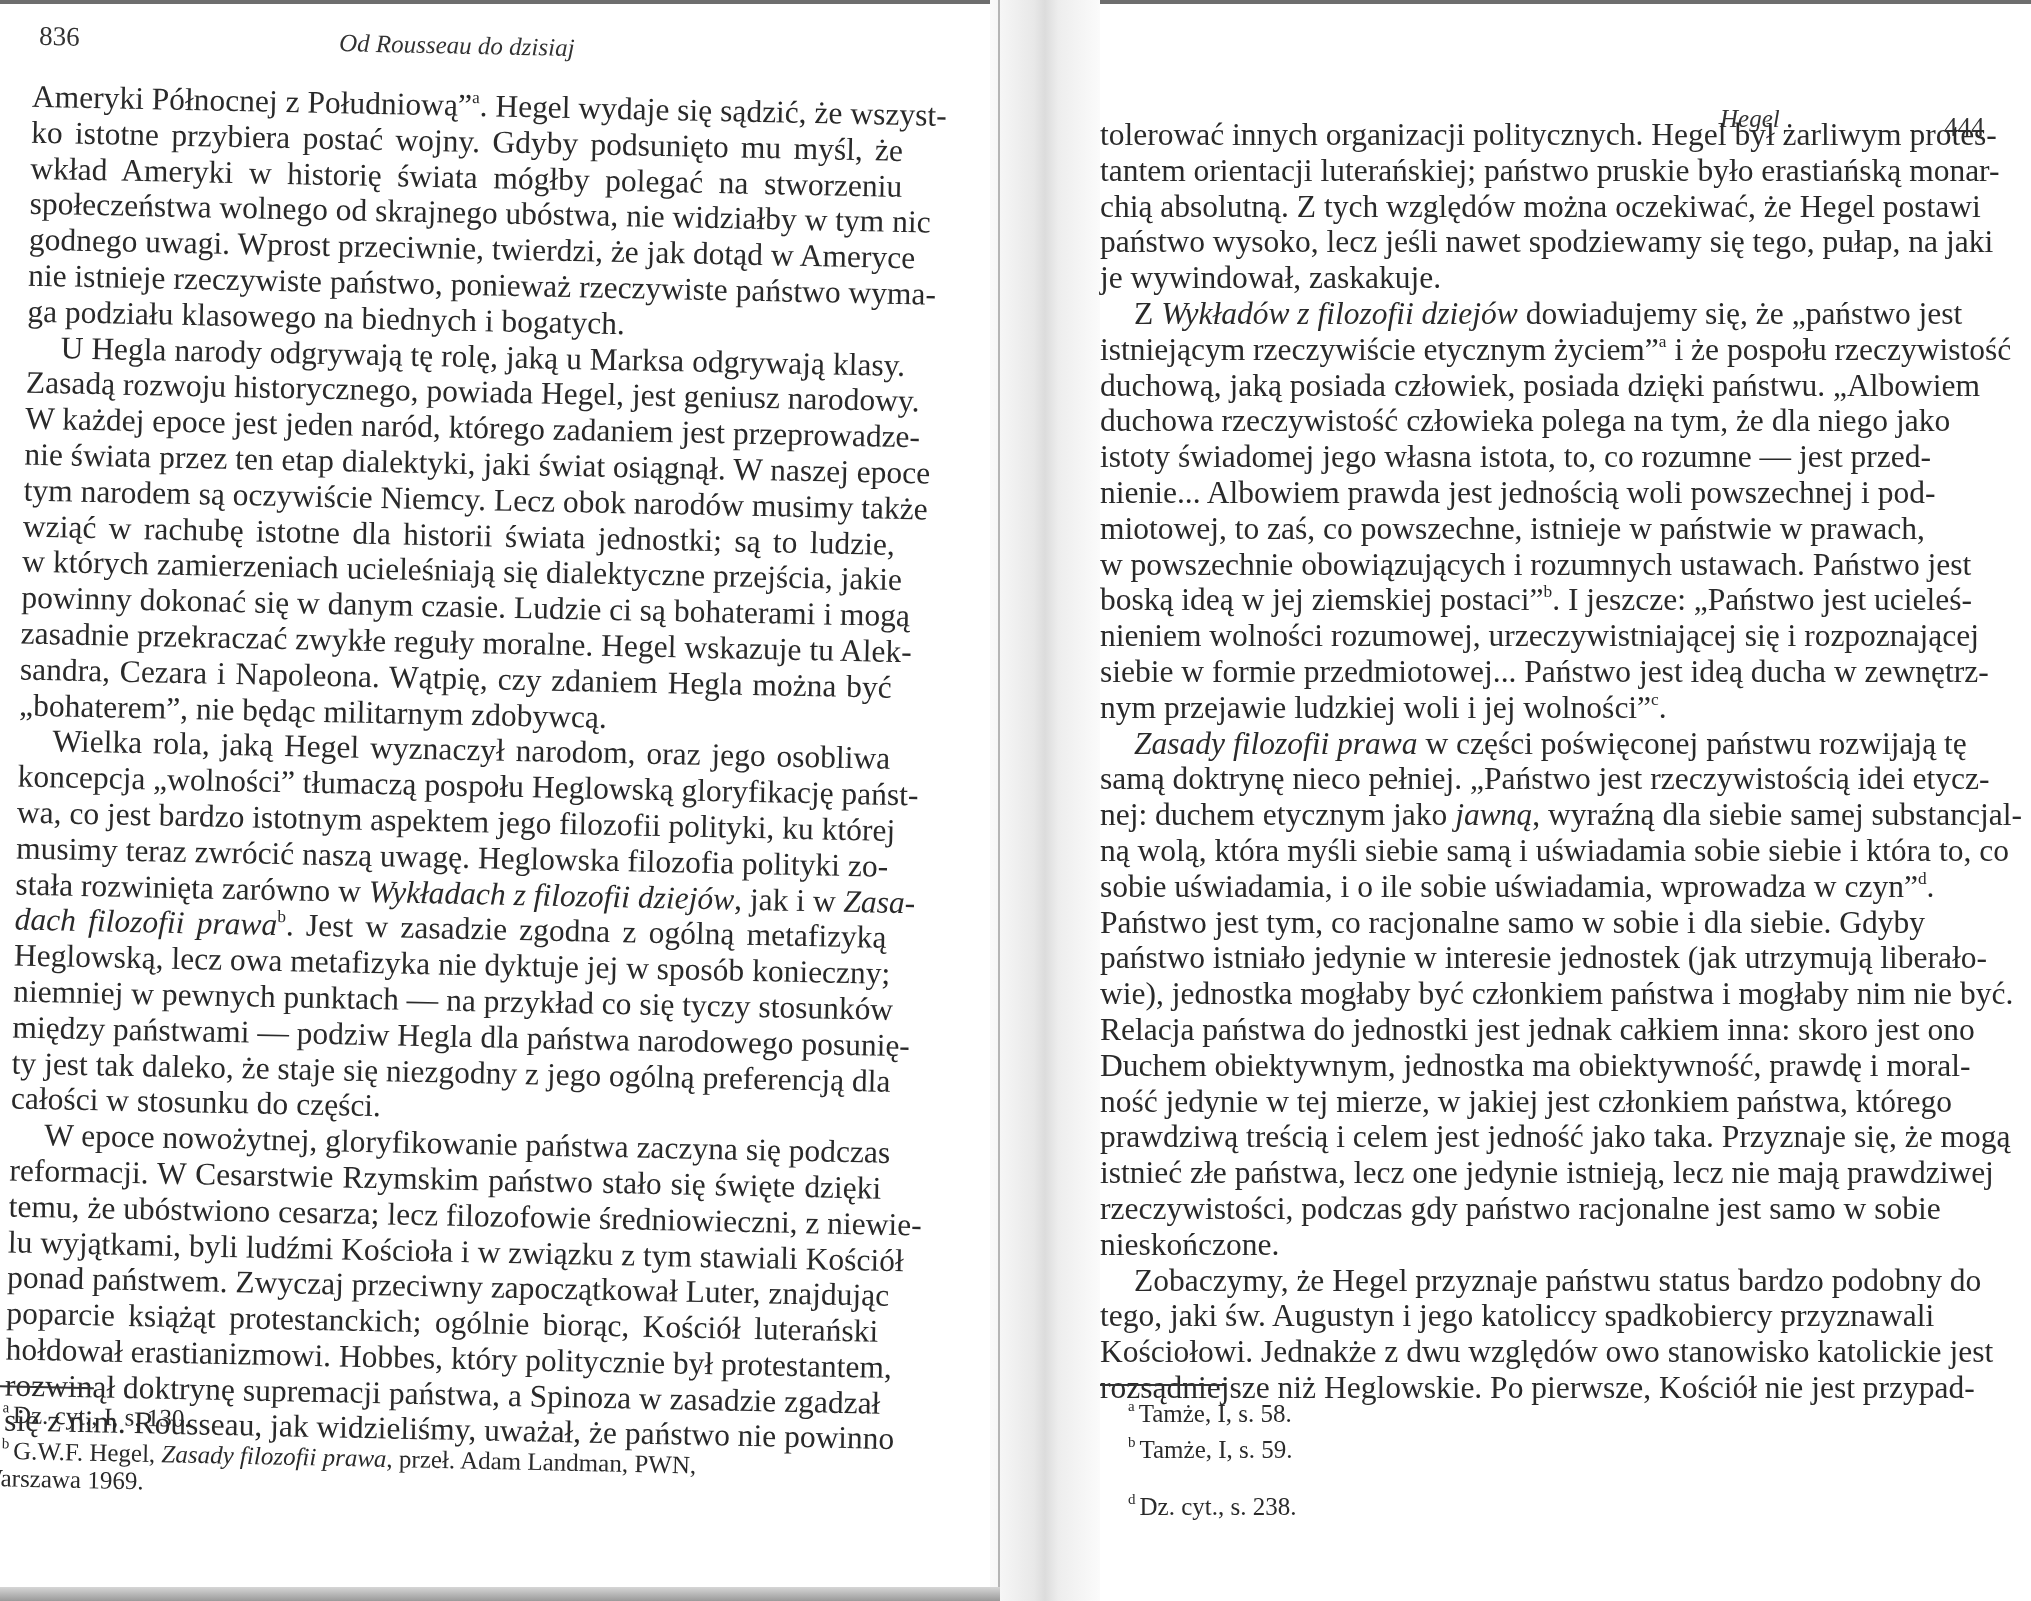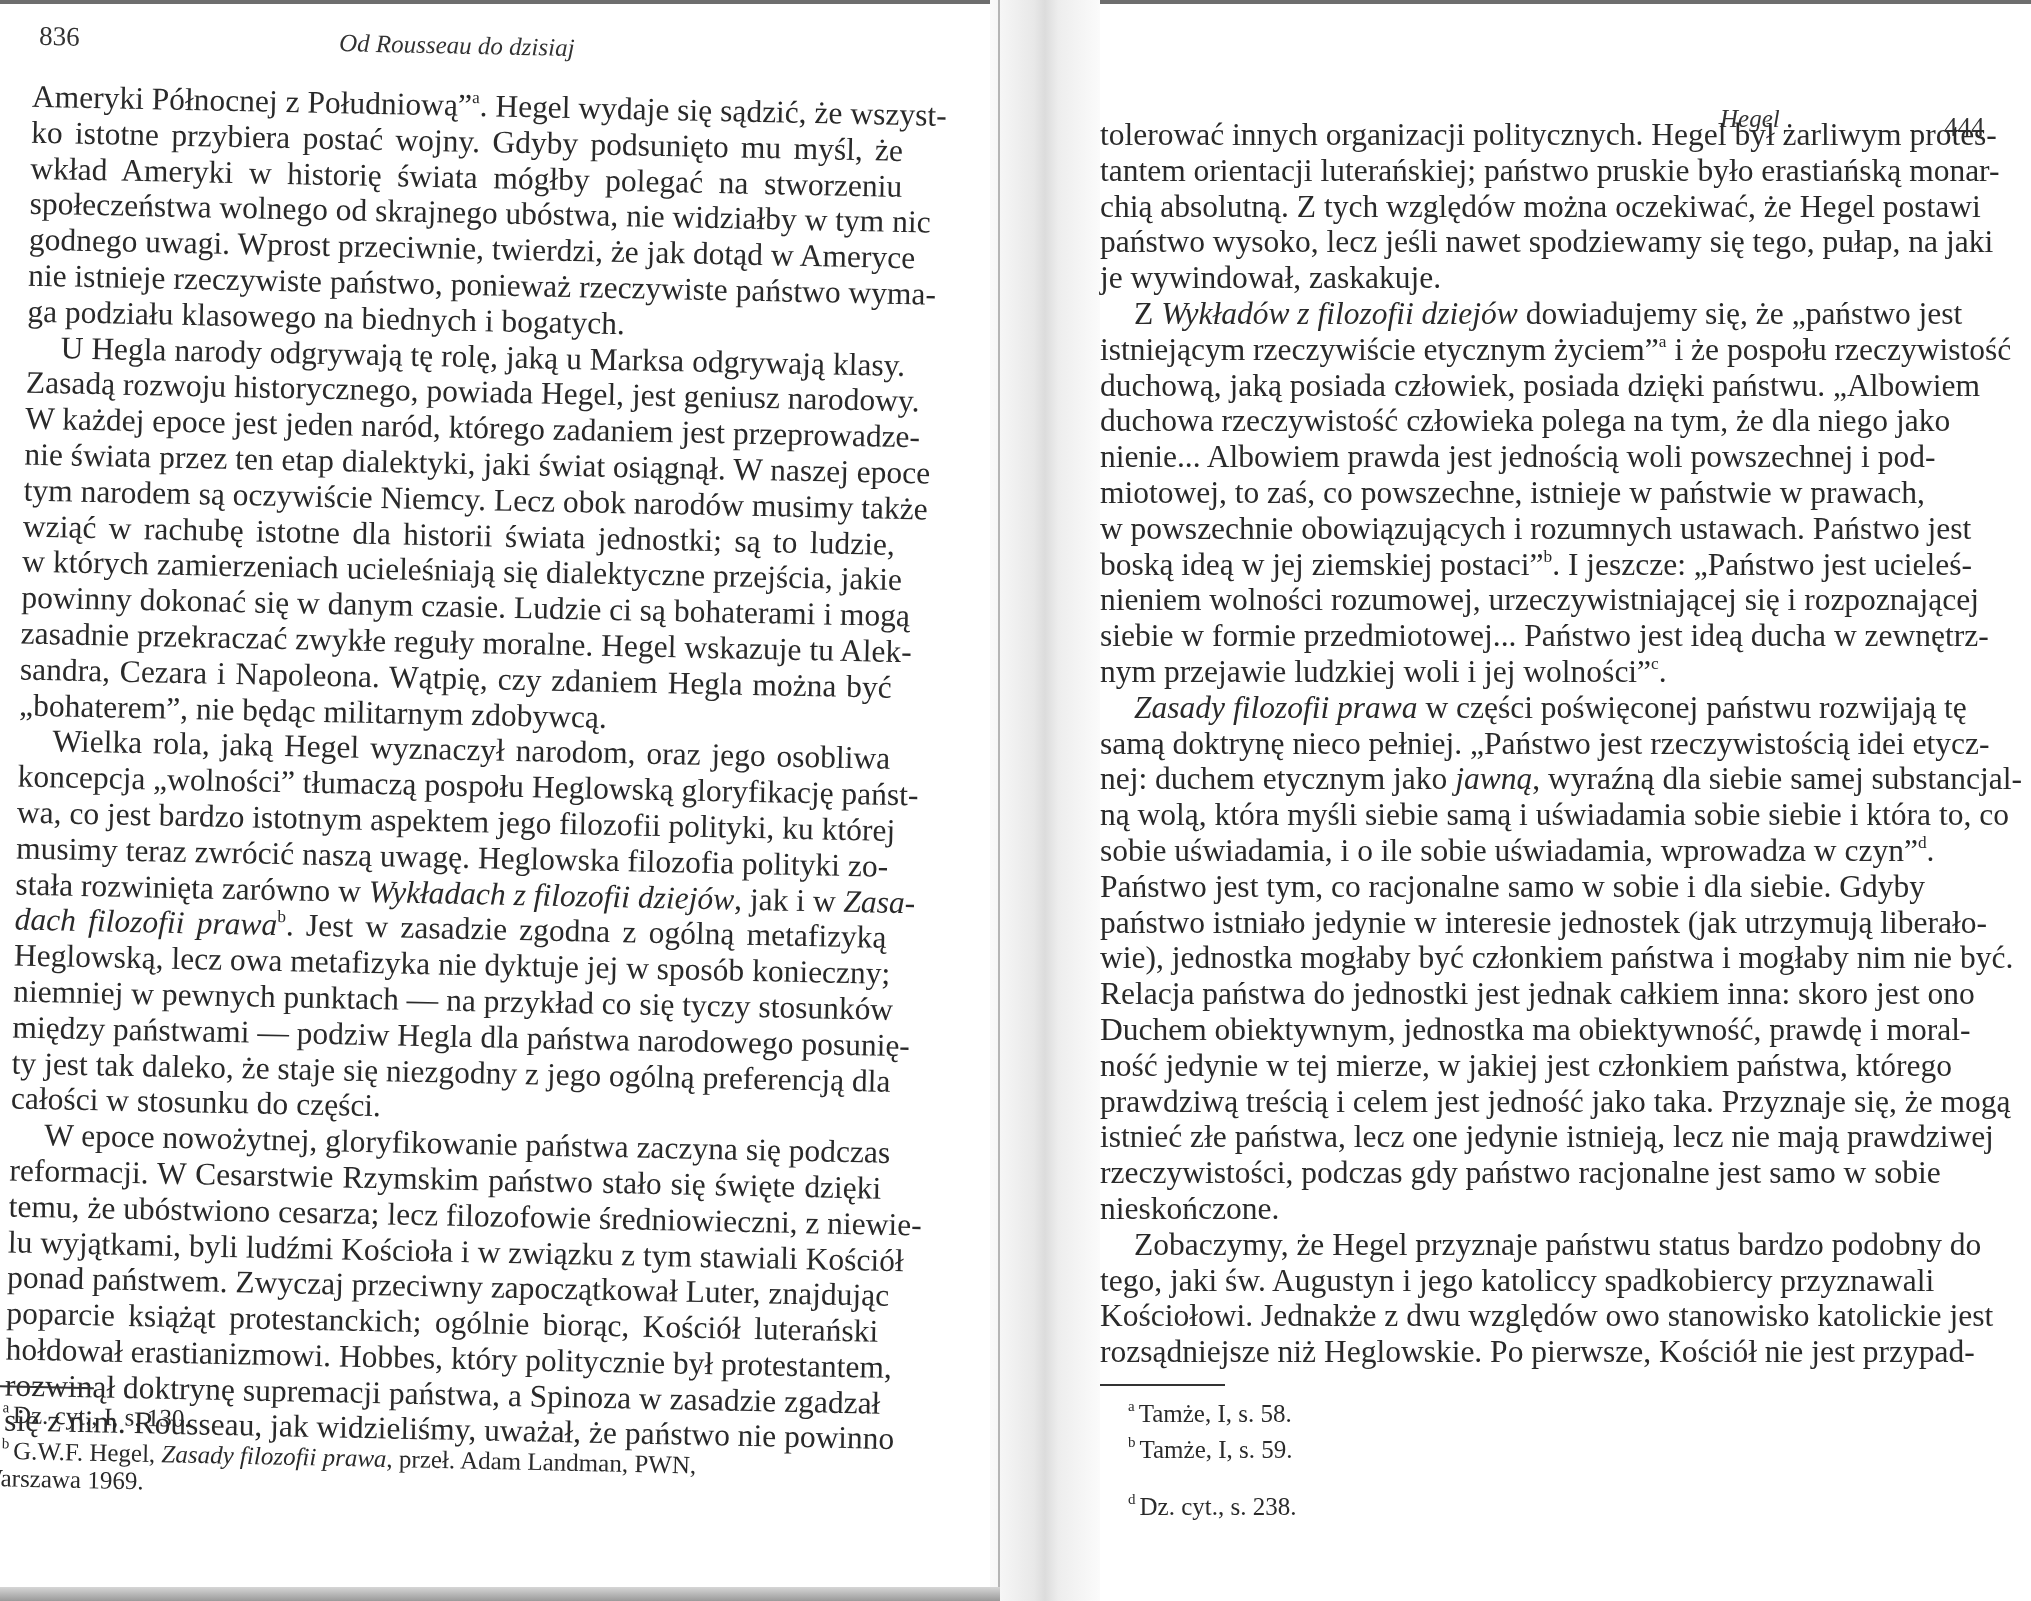--- a/index.html
+++ b/index.html
@@ -103,20 +103,21 @@
   <div class="text-block" id="right-text" style="left:0px; top:117px; width:818px;">
       <span class="line"><span>tolerować innych organizacji politycznych. Hegel był żarliwym protes-</span></span>
       <span class="line"><span>tantem orientacji luterańskiej; państwo pruskie było erastiańską monar-</span></span>
       <span class="line"><span>chią absolutną. Z tych względów można oczekiwać, że Hegel postawi</span></span>
       <span class="line"><span>państwo wysoko, lecz jeśli nawet spodziewamy się tego, pułap, na jaki</span></span>
       <span class="line last"><span>je wywindował, zaskakuje.</span></span>
       <span class="line" style="text-indent: 34px;"><span>Z </span><i>Wykładów z filozofii dziejów</i><span> dowiadujemy się, że „państwo jest</span></span>
       <span class="line"><span>istniejącym rzeczywiście etycznym życiem”</span><sup>a</sup><span> i że pospołu rzeczywistość</span></span>
       <span class="line"><span>duchową, jaką posiada człowiek, posiada dzięki państwu. „Albowiem</span></span>
       <span class="line"><span>duchowa rzeczywistość człowieka polega na tym, że dla niego jako</span></span>
+      <span class="line"><span>istoty świadomej jego własna istota, to, co rozumne — jest przed-</span></span>
       <span class="line"><span>nienie... Albowiem prawda jest jednością woli powszechnej i pod-</span></span>
       <span class="line"><span>miotowej, to zaś, co powszechne, istnieje w państwie w prawach,</span></span>
       <span class="line"><span>w powszechnie obowiązujących i rozumnych ustawach. Państwo jest</span></span>
       <span class="line"><span>boską ideą w jej ziemskiej postaci”</span><sup>b</sup><span>. I jeszcze: „Państwo jest ucieleś-</span></span>
       <span class="line"><span>nieniem wolności rozumowej, urzeczywistniającej się i rozpoznającej</span></span>
       <span class="line"><span>siebie w formie przedmiotowej... Państwo jest ideą ducha w zewnętrz-</span></span>
       <span class="line last"><span>nym przejawie ludzkiej woli i jej wolności”</span><sup>c</sup><span>.</span></span>
       <span class="line" style="text-indent: 34px;"><i>Zasady filozofii prawa</i><span> w części poświęconej państwu rozwijają tę</span></span>
       <span class="line"><span>samą doktrynę nieco pełniej. „Państwo jest rzeczywistością idei etycz-</span></span>
       <span class="line"><span>nej: duchem etycznym jako </span><i>jawną</i><span>, wyraźną dla siebie samej substancjal-</span></span>

